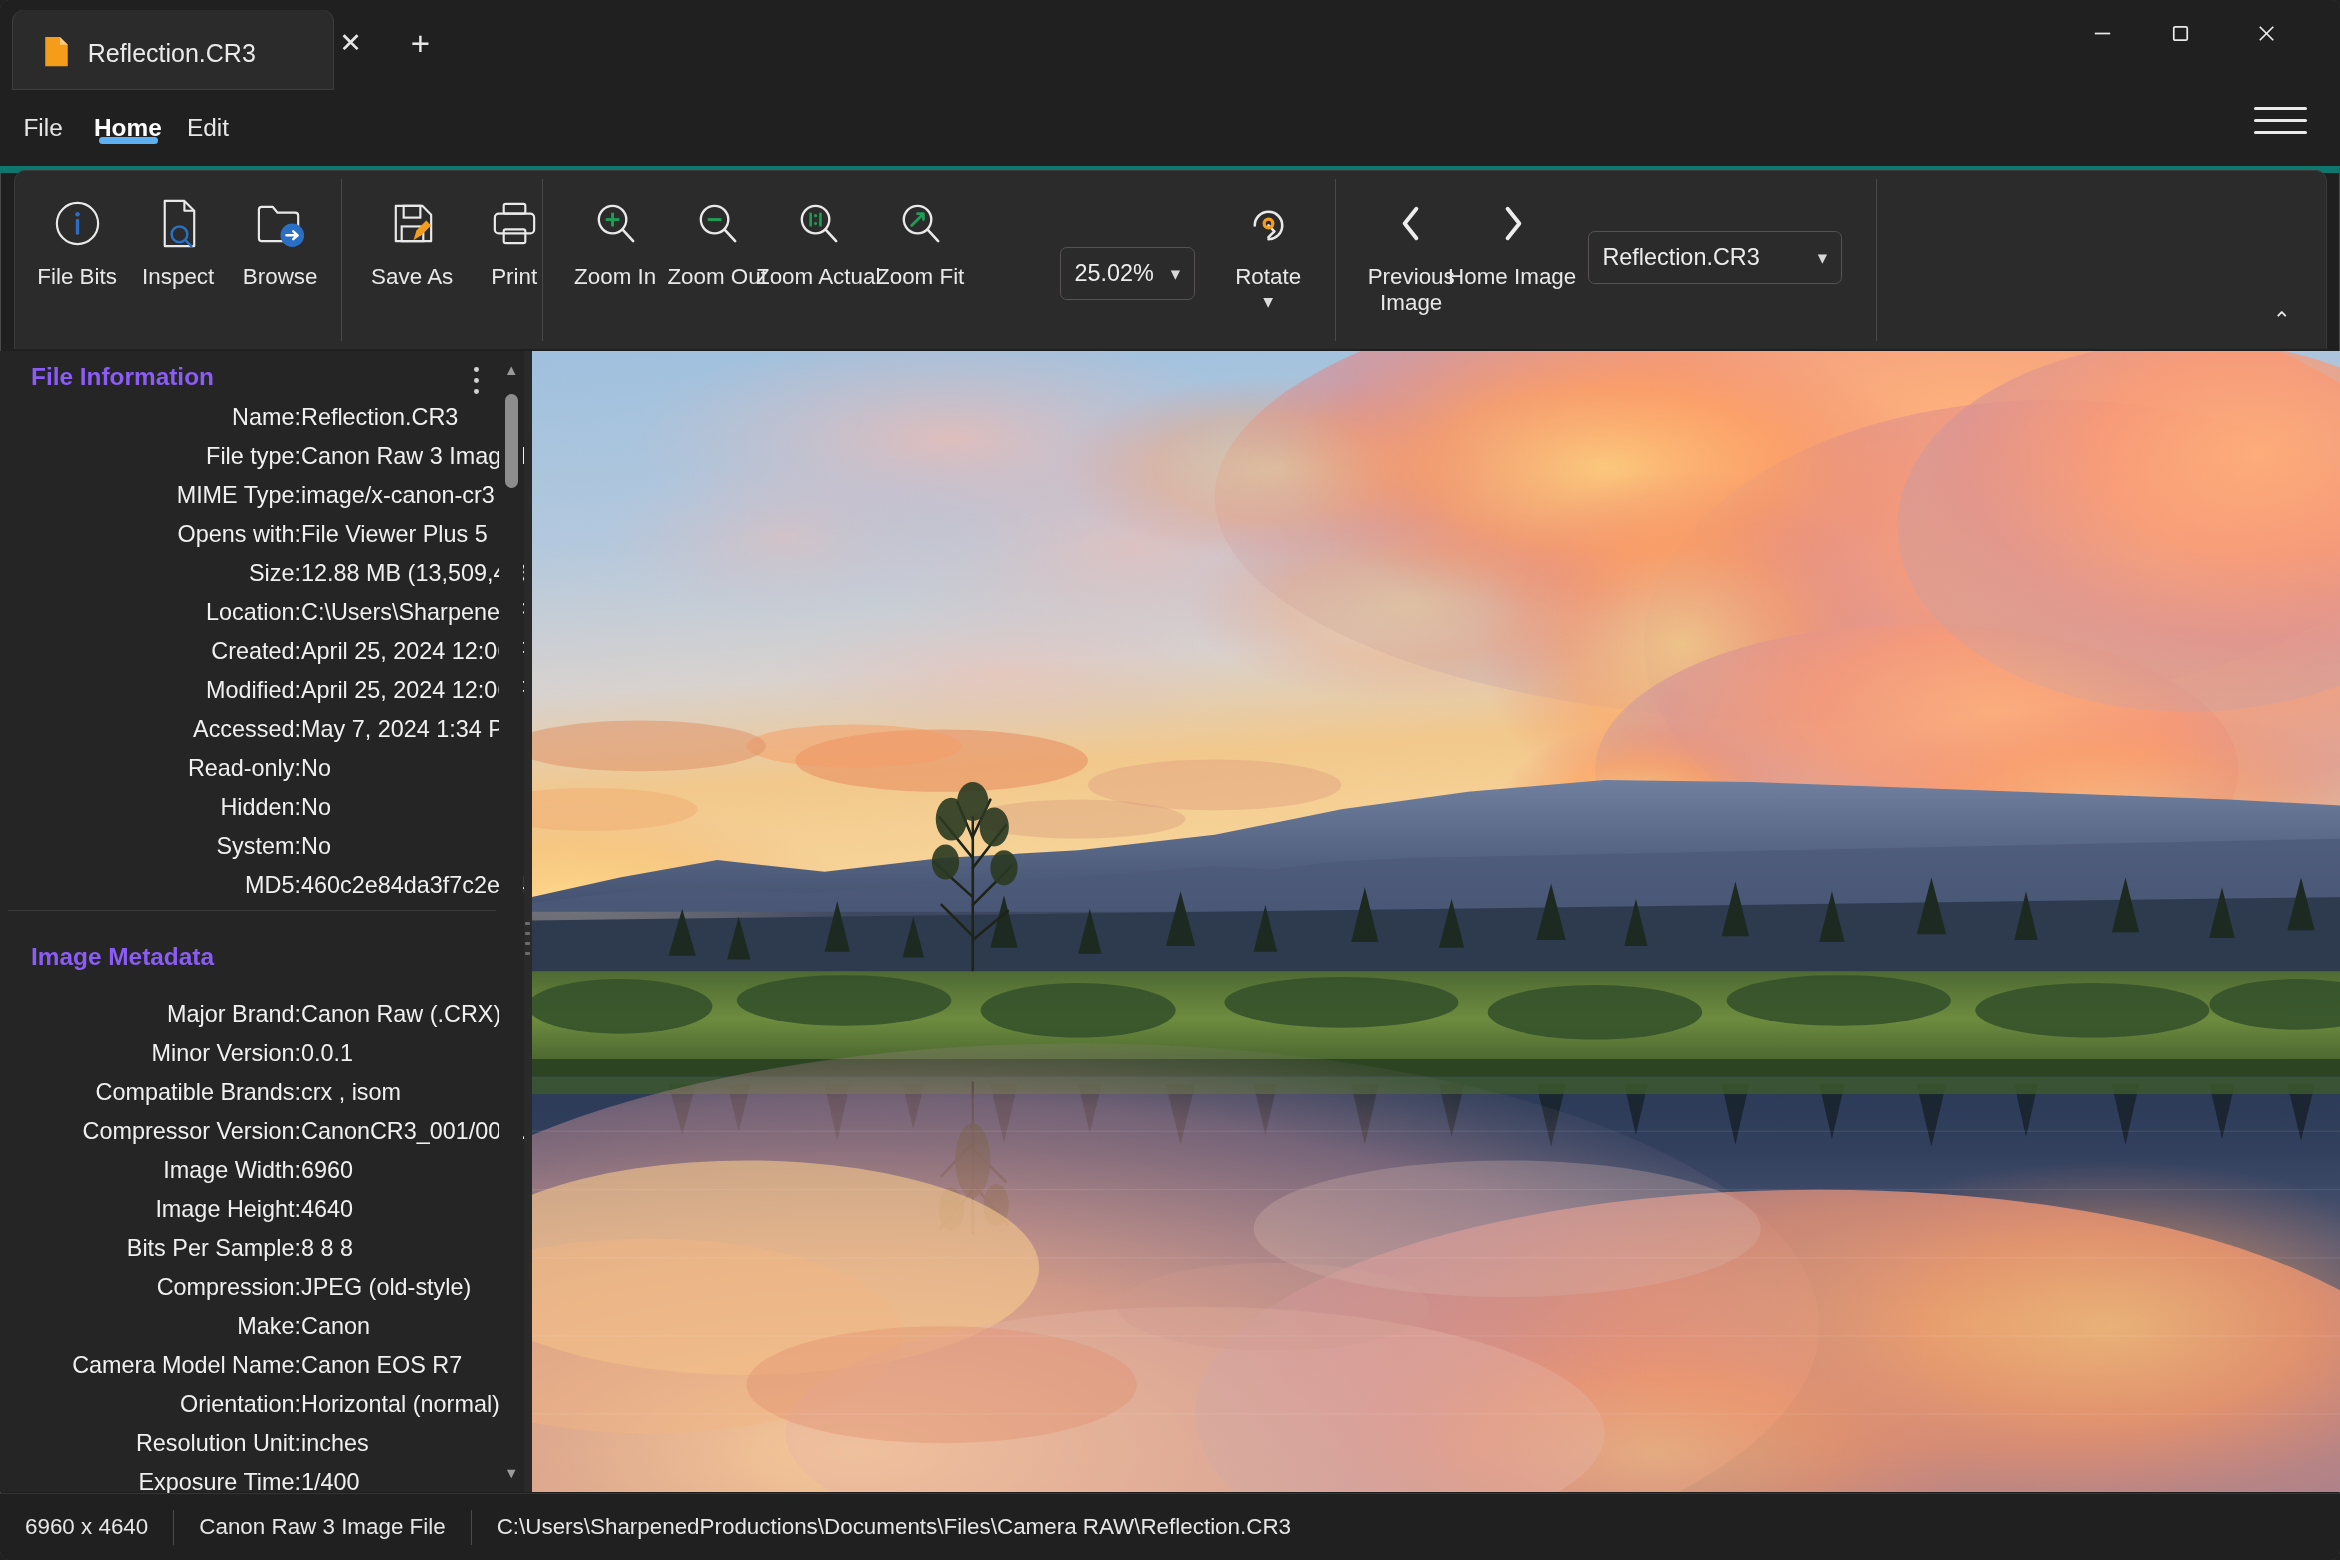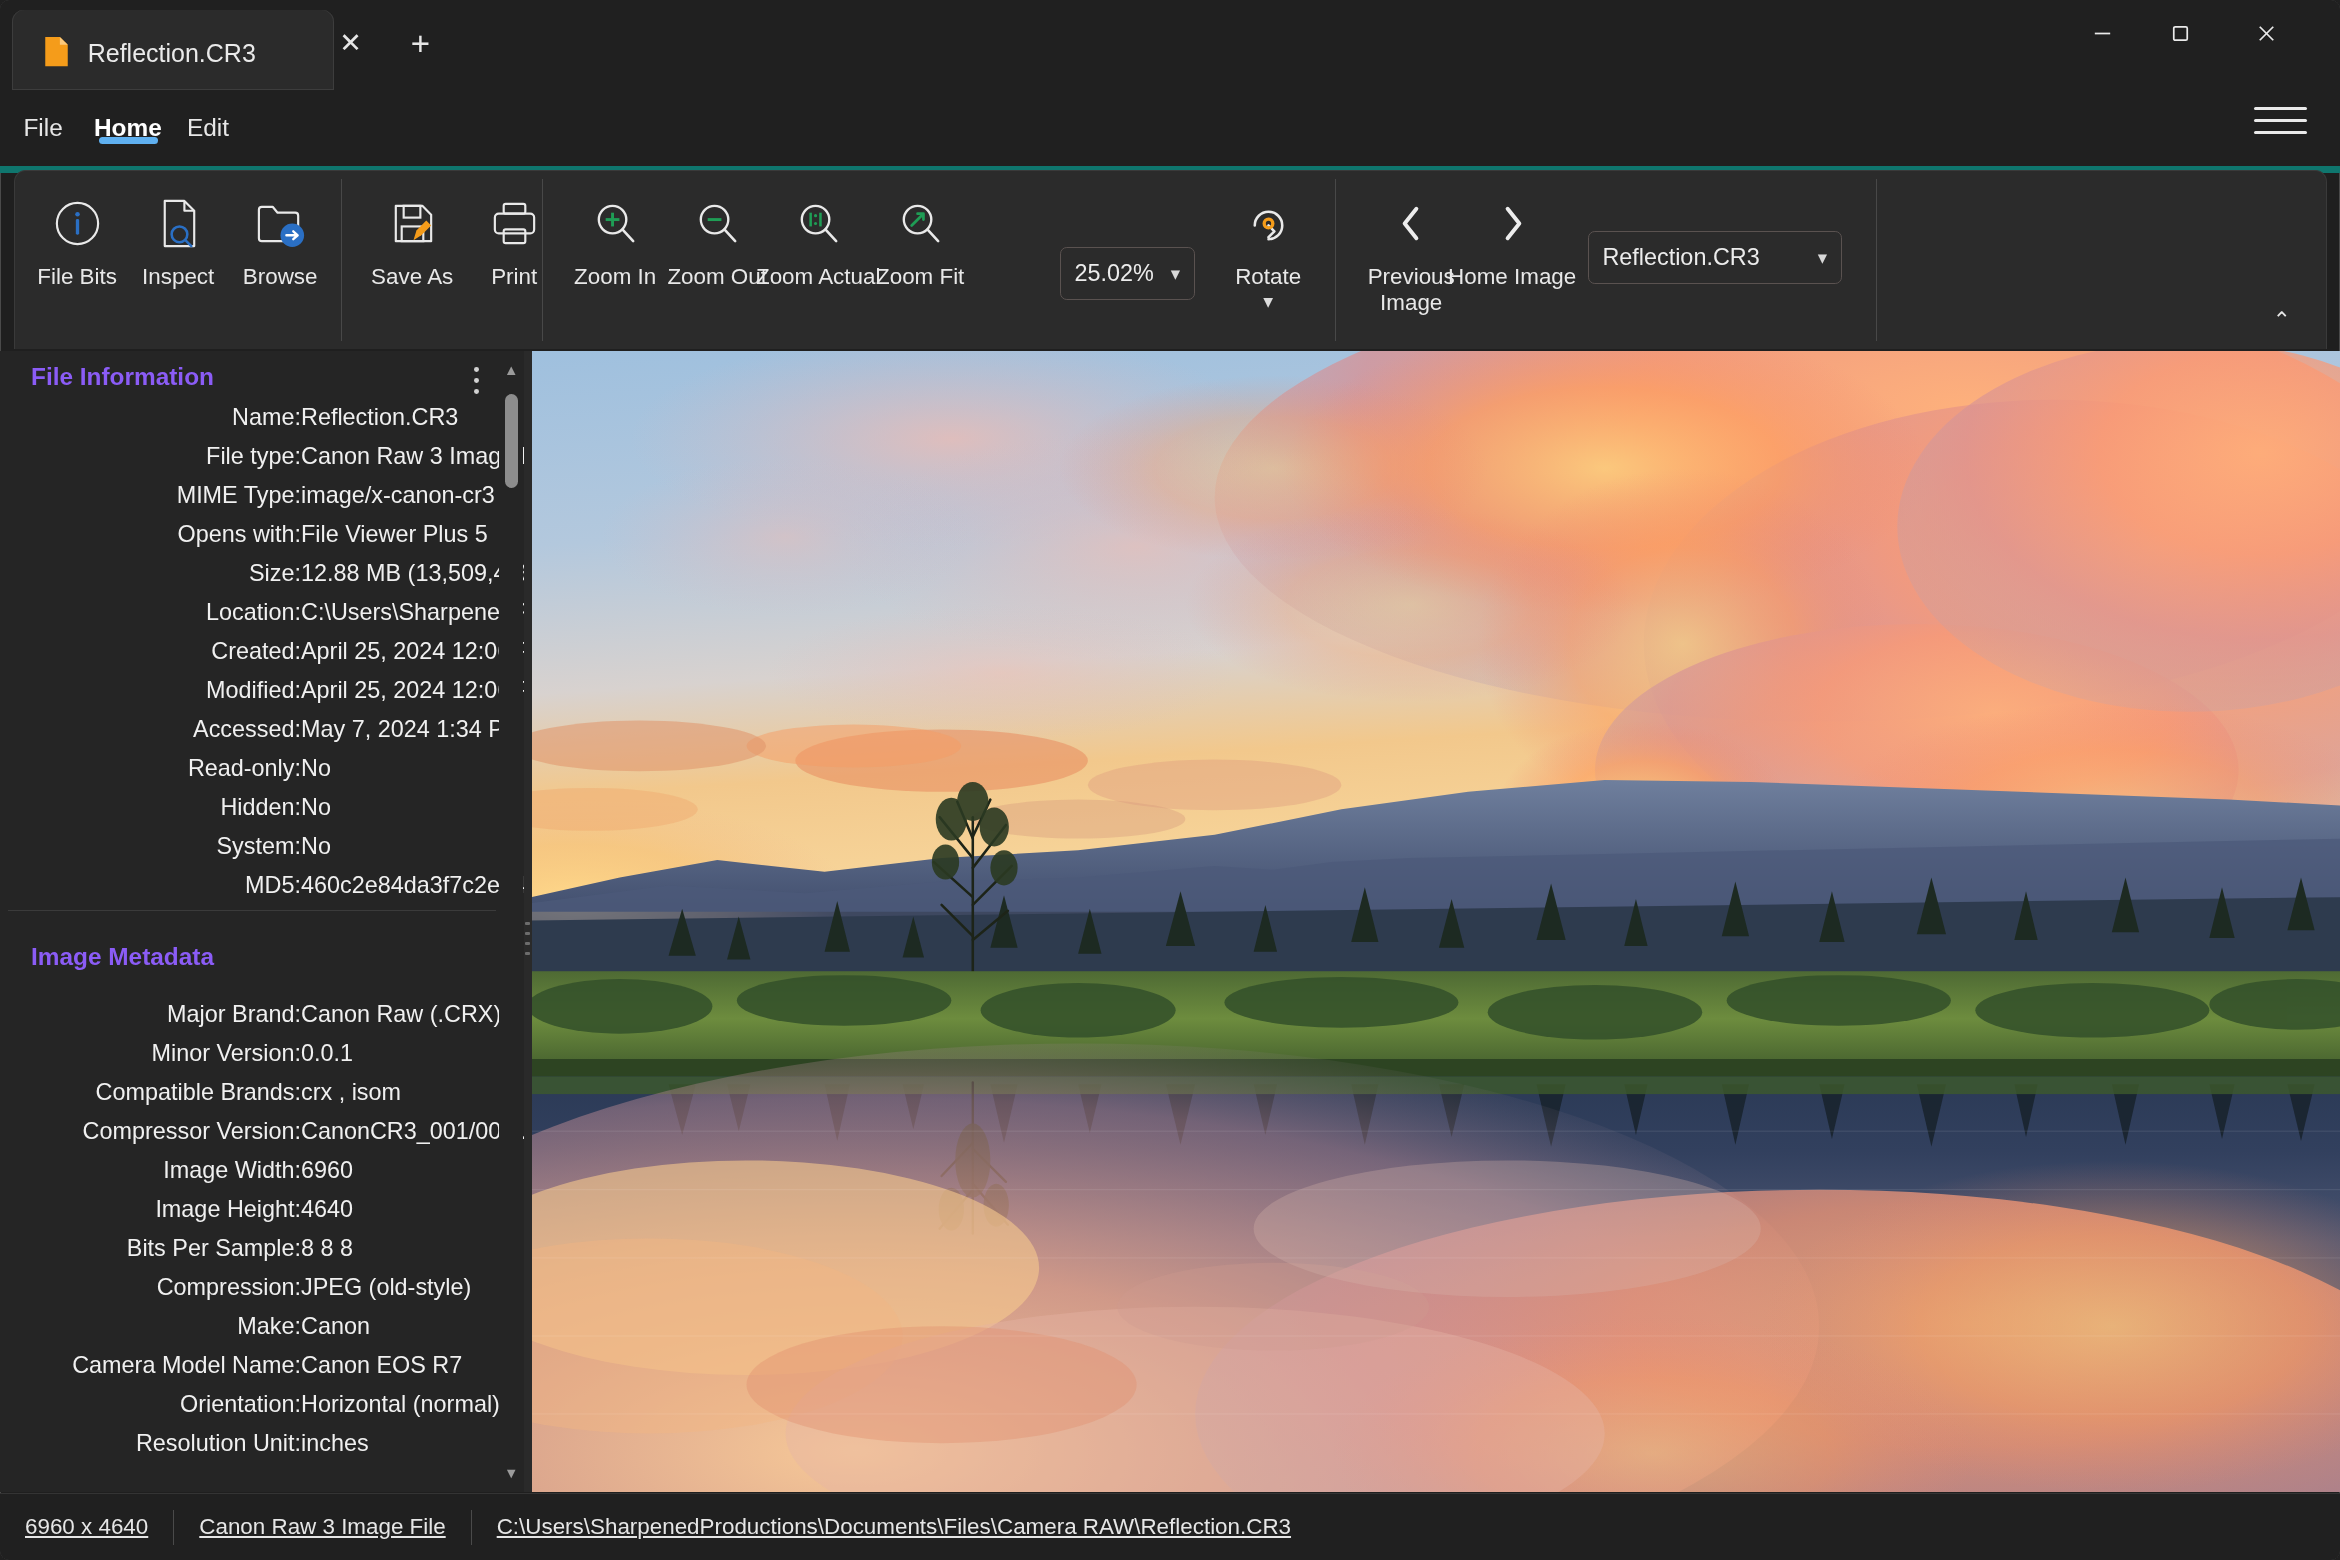--- a/index.html
+++ b/index.html
@@ -82,21 +82,21 @@
         justify-content:space-between;}
   .grip i{display:block;width:4.9px;height:2.9px;background:#6c6c6c;border-radius:1px;}
 
   
   .viewer{position:absolute;left:532px;top:351px;width:1809px;height:1141px;background:#141414;overflow:hidden;}
   .photo{position:absolute;left:0;top:0;width:1809px;height:1141px;}
 
   
   .status{position:absolute;left:0;bottom:0;width:2341px;height:66px;background:#202020;
           border-top:1px solid #343434;display:flex;align-items:center;}
-  .scell{font-size:22.4px;color:#e6e6e6;padding:0 25px;white-space:nowrap;text-decoration:underline;}
+  .scell{font-size:22.4px;color:#e6e6e6;padding:0 25px;white-space:nowrap;}
   .svline{width:1px;height:35px;background:#4a4a4a;}
 </style>
 </head>
 <body>
 
 <div class="app">
 
   <div class="titlebar">
     <div class="tab">
       <svg class="tab-icon" viewBox="0 0 24 28">
@@ -452,20 +452,26 @@
   <div class="prow" style="top:1385px">
       <div class="prow-inner">
         <span class="kcol">Orientation:</span>
         <span class="vcol">Horizontal (normal)</span>
       </div>
     </div>
   <div class="prow" style="top:1424px">
       <div class="prow-inner">
         <span class="kcol">Resolution Unit:</span>
         <span class="vcol">inches</span>
+      </div>
+    </div>
+  <div class="prow" style="top:1463px">
+      <div class="prow-inner">
+        <span class="kcol">Exposure Time:</span>
+        <span class="vcol">1/400</span>
       </div>
     </div>
 
   <div class="sbar">
     <div class="arr up">▲</div>
     <div class="thumb"></div>
     <div class="arr dn">▼</div>
   </div>
 
   <div class="splitter"></div>

